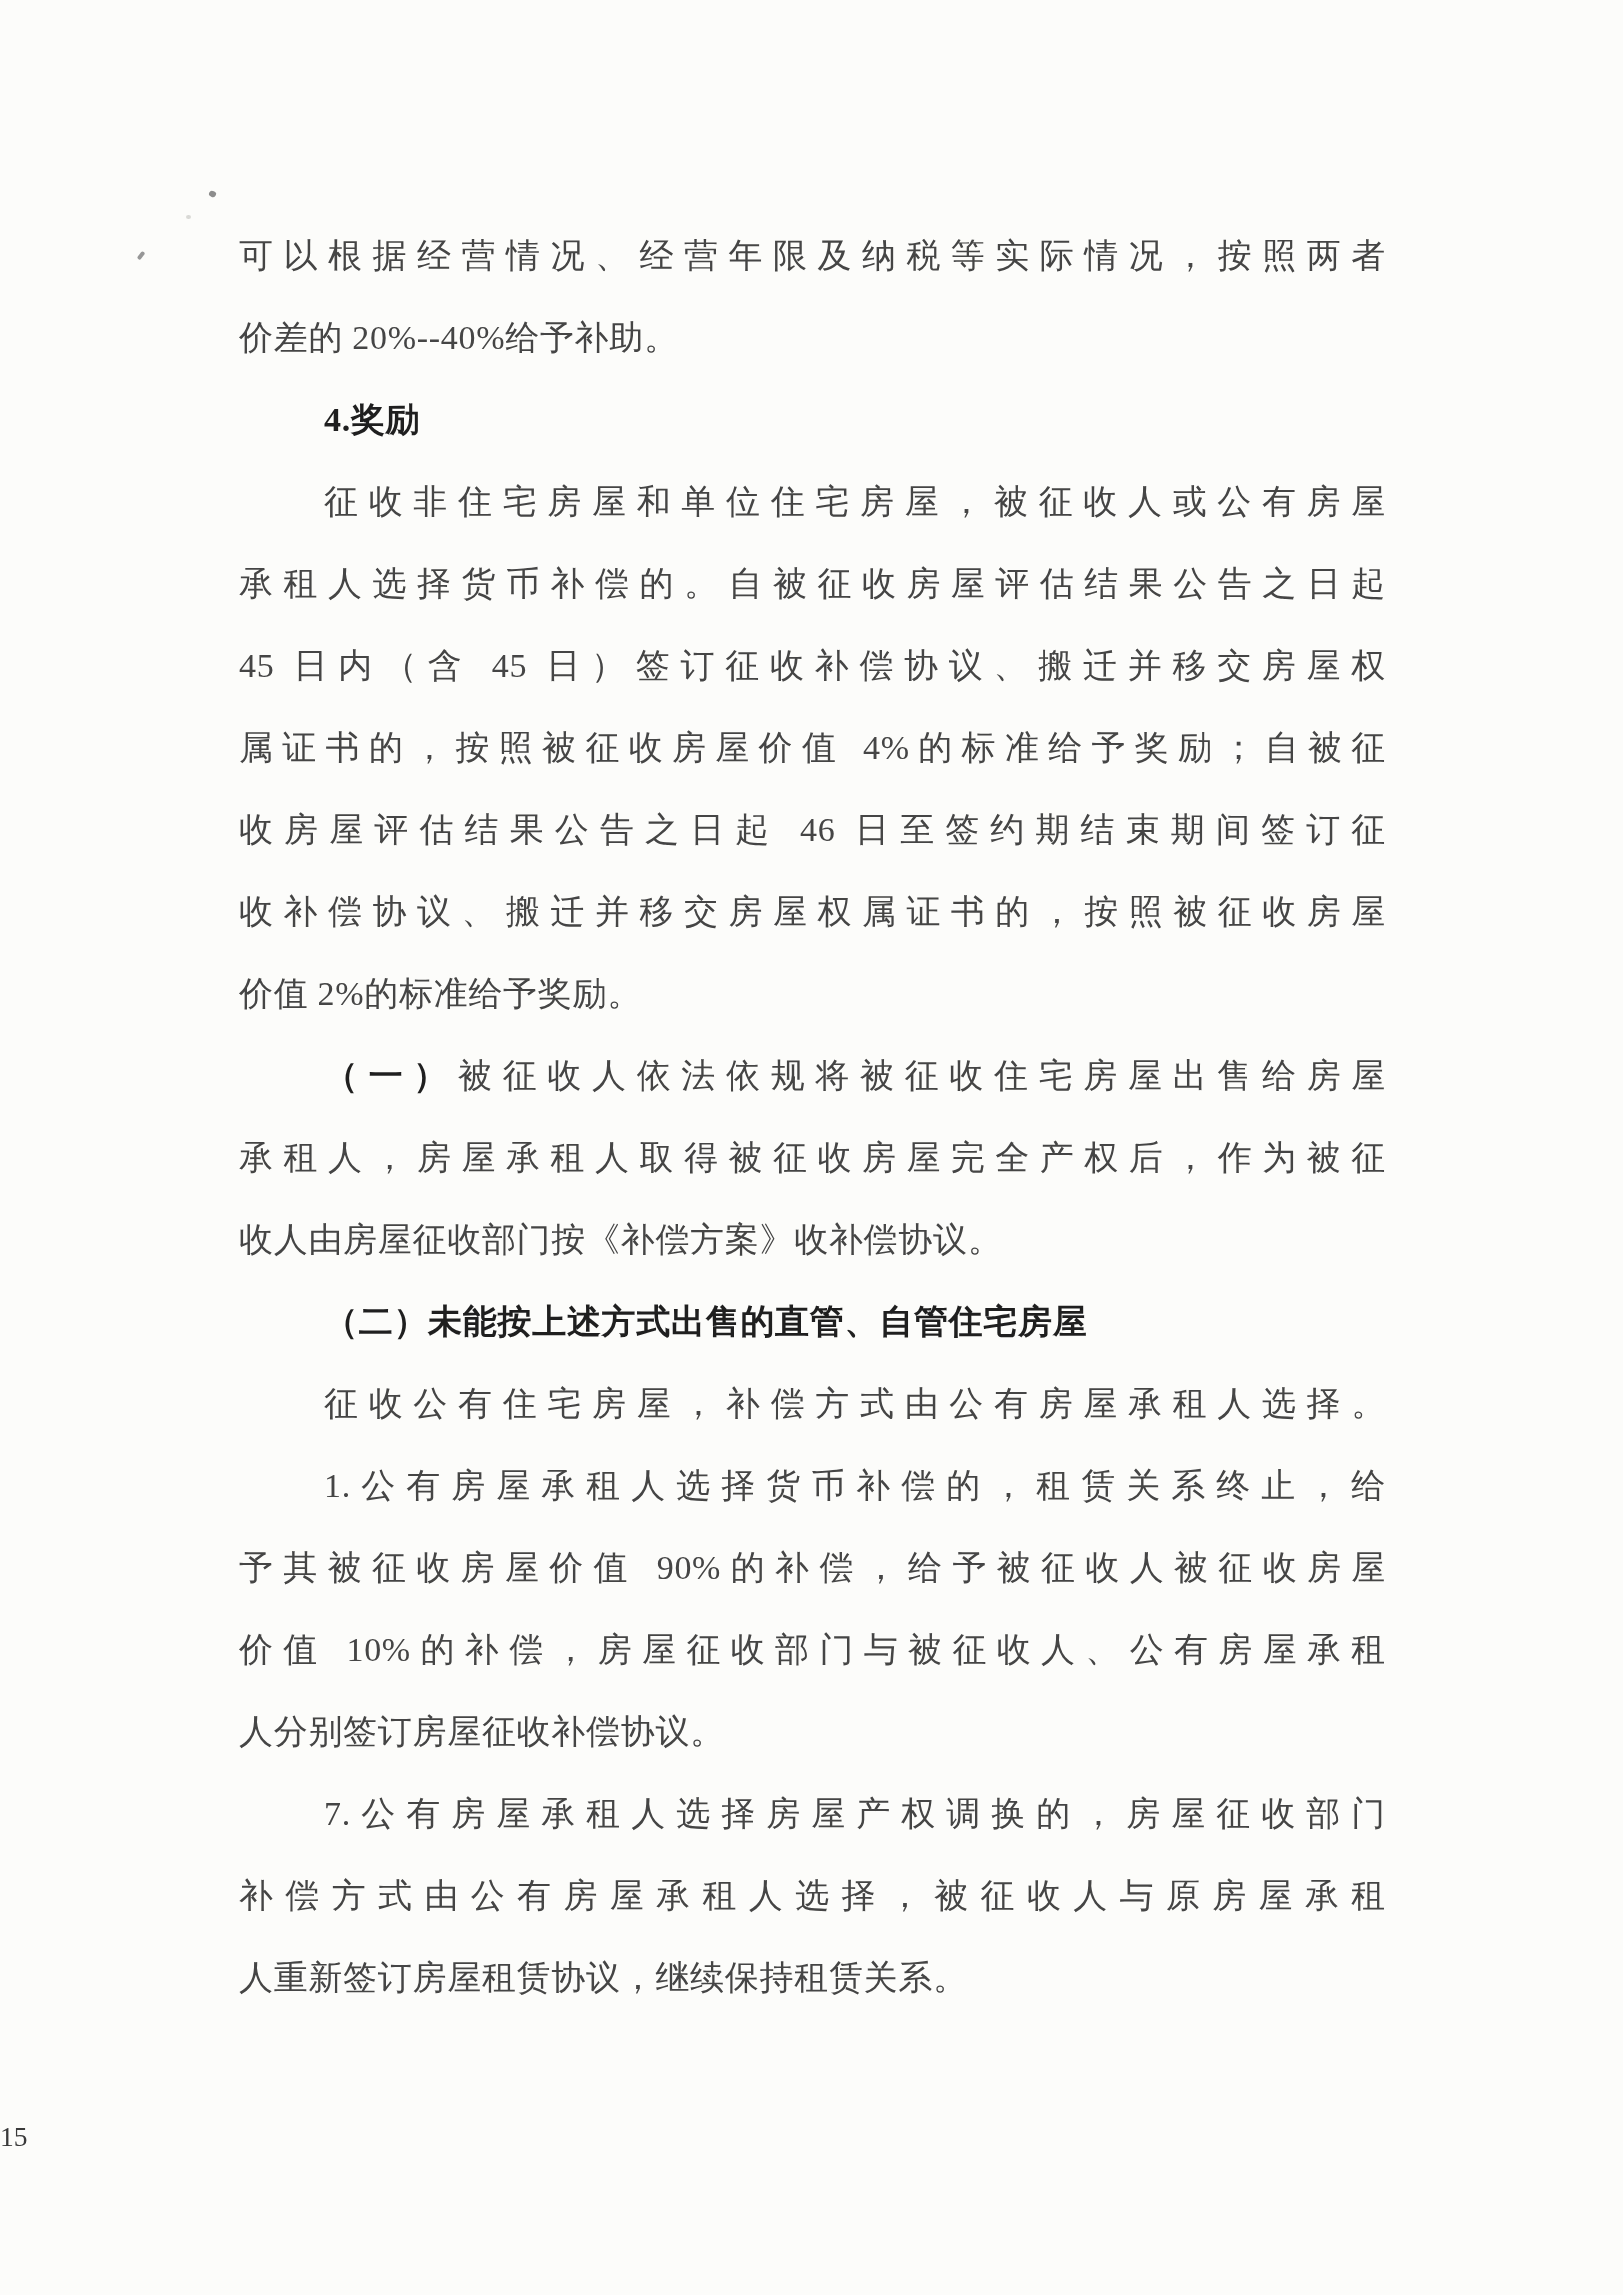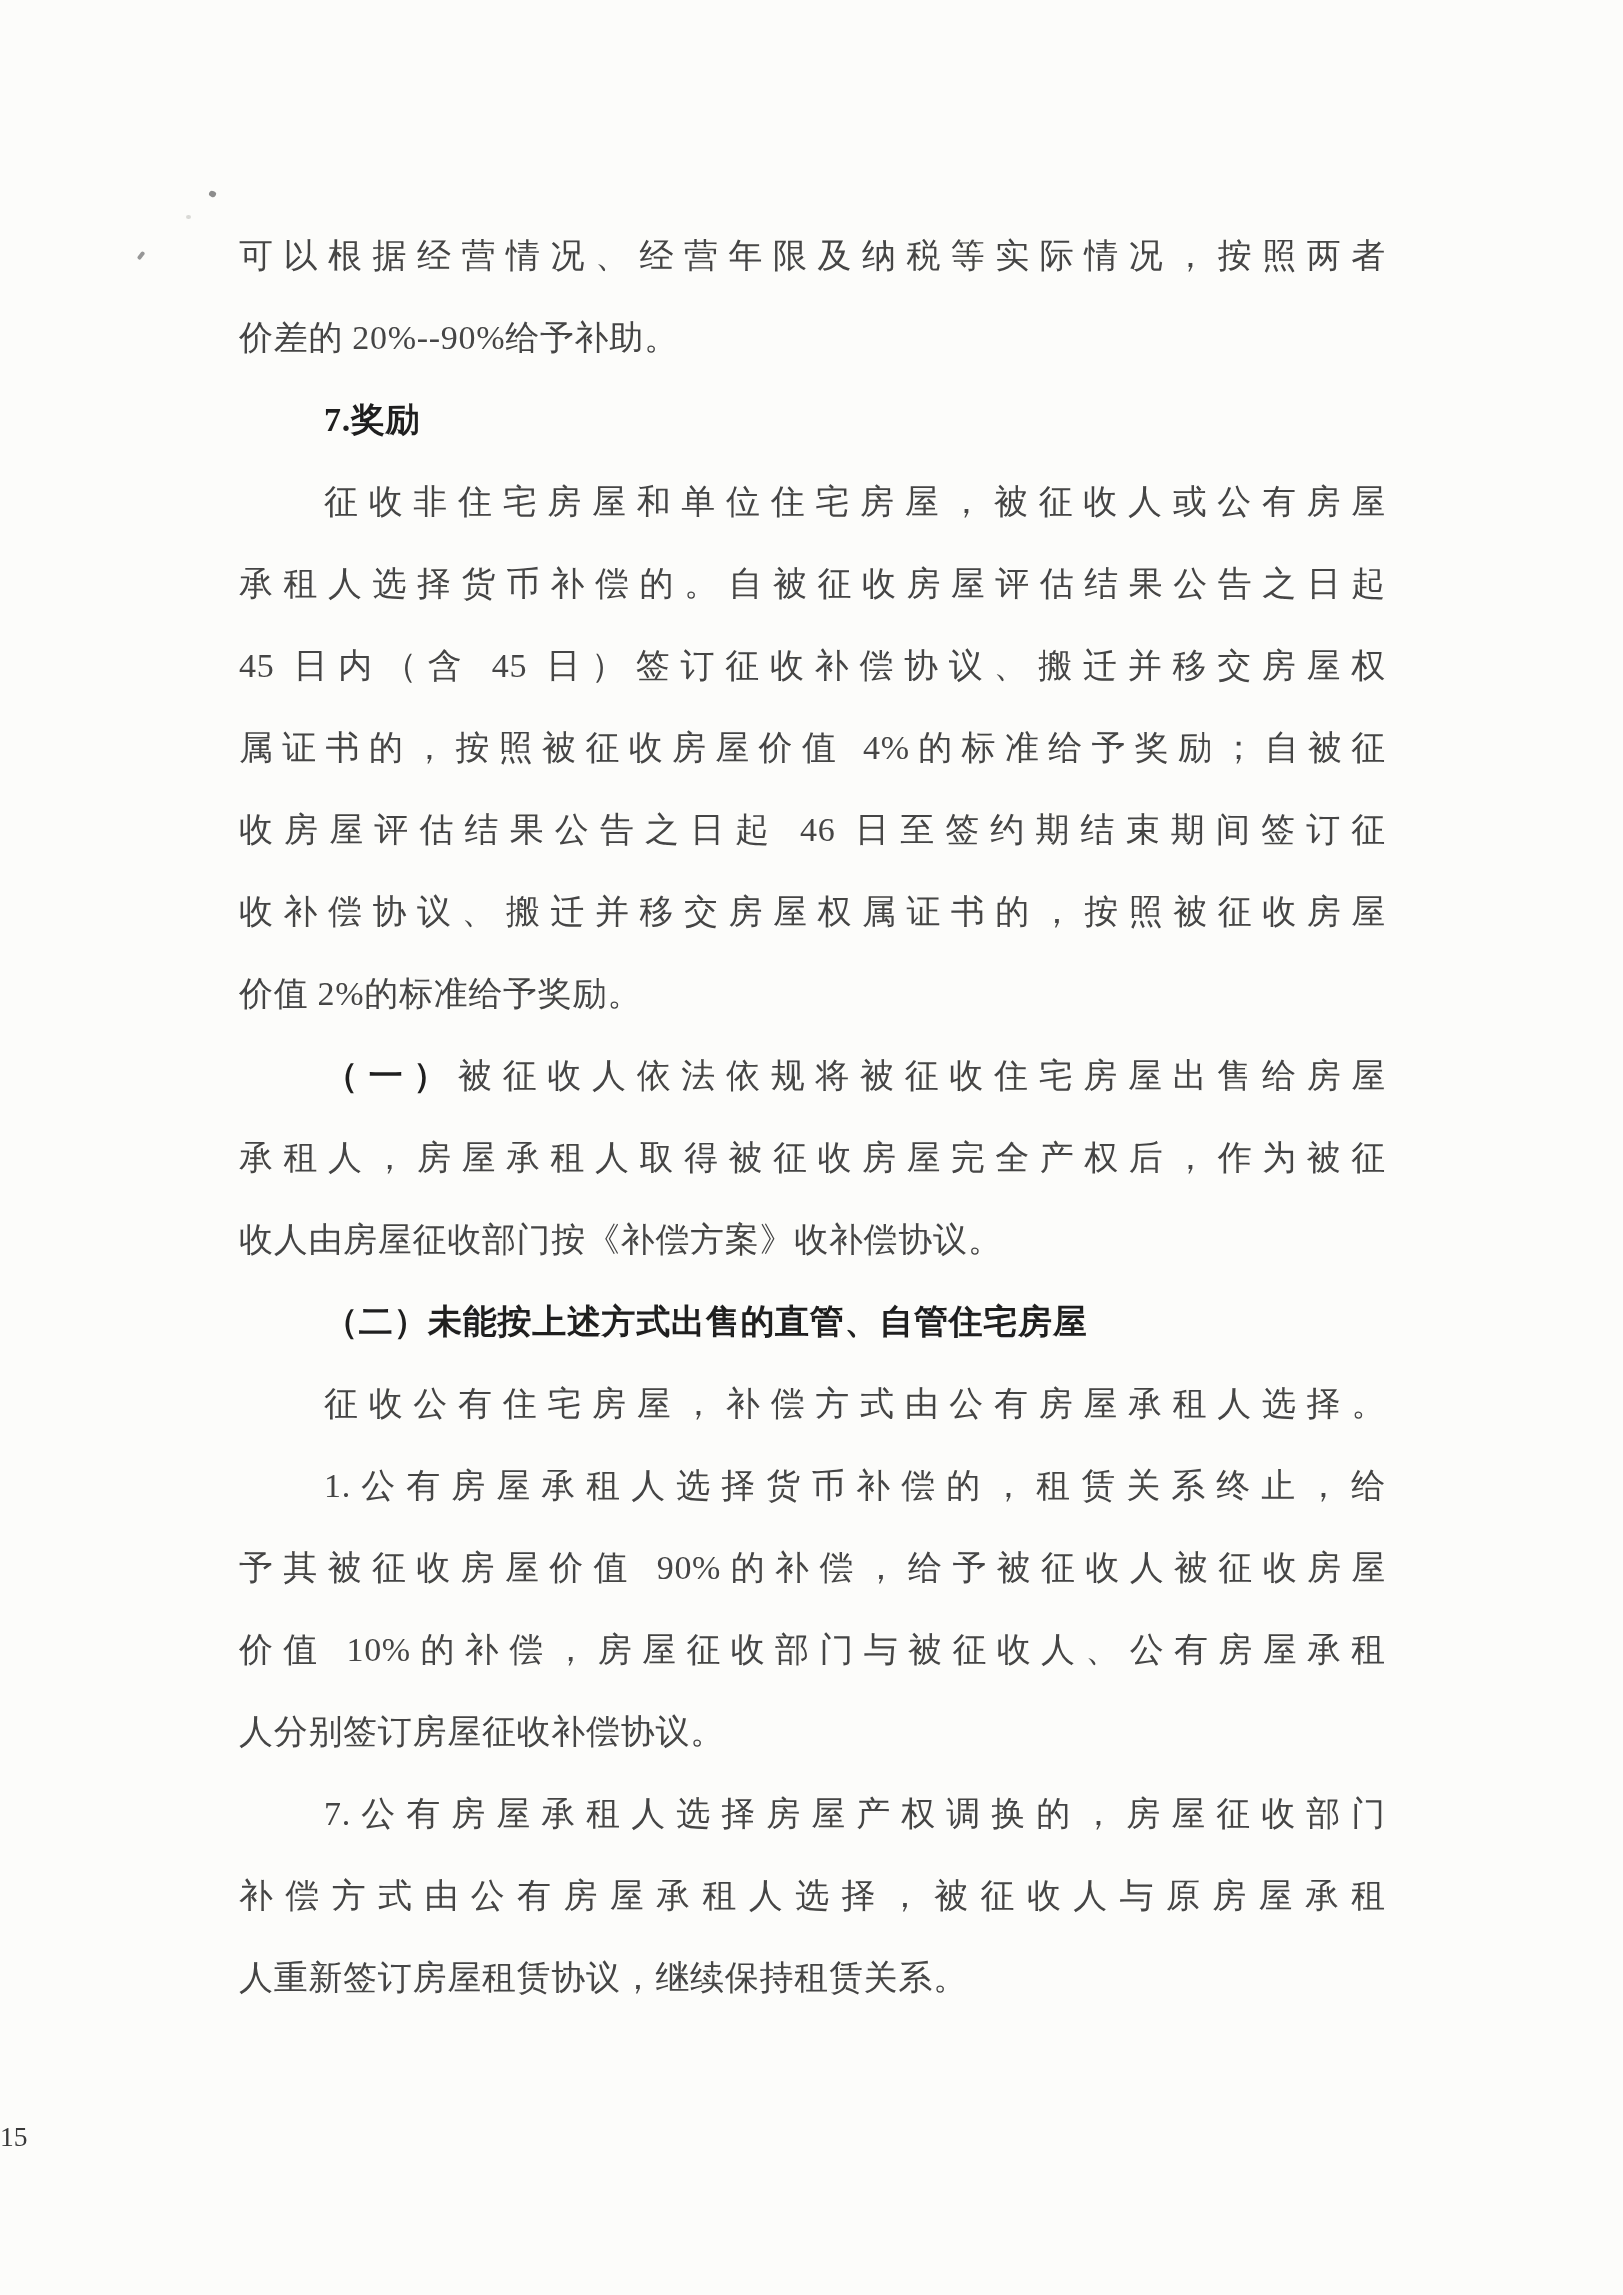--- a/index.html
+++ b/index.html
@@ -90,22 +90,22 @@
 <body>
 
 <div class="scan-page">
 
   <div class="speck speck-1"></div>
   <div class="speck speck-3"></div>
   <div class="speck speck-2"></div>
 
   <div class="content">
     <div class="line stretch">可以根据经营情况、经营年限及纳税等实际情况，按照两者</div>
-    <div class="line">价差的 20%--90%给予补助。</div>
-    <div class="line indent bold">7.奖励</div>
+    <div class="line">价差的 20%--40%给予补助。</div>
+    <div class="line indent bold">4.奖励</div>
     <div class="line indent stretch">征收非住宅房屋和单位住宅房屋，被征收人或公有房屋</div>
     <div class="line stretch">承租人选择货币补偿的。自被征收房屋评估结果公告之日起</div>
     <div class="line stretch">45 日内（含 45 日）签订征收补偿协议、搬迁并移交房屋权</div>
     <div class="line stretch">属证书的，按照被征收房屋价值 4%的标准给予奖励；自被征</div>
     <div class="line stretch">收房屋评估结果公告之日起 46 日至签约期结束期间签订征</div>
     <div class="line stretch">收补偿协议、搬迁并移交房屋权属证书的，按照被征收房屋</div>
     <div class="line">价值 2%的标准给予奖励。</div>
     <div class="line indent stretch">
       <span class="bold">（一）</span><span>被征收人依法依规将被征收住宅房屋出售给房屋</span>
     </div>

